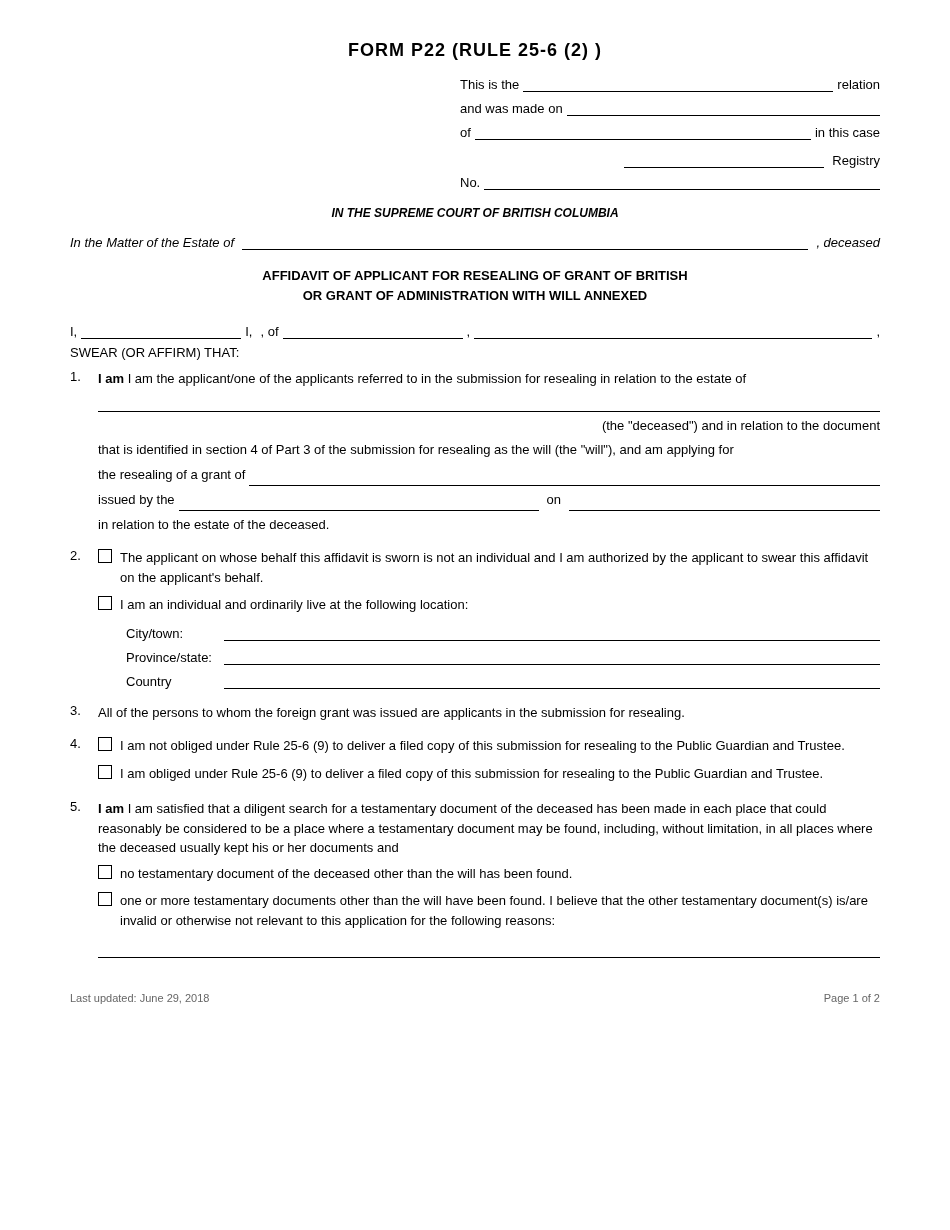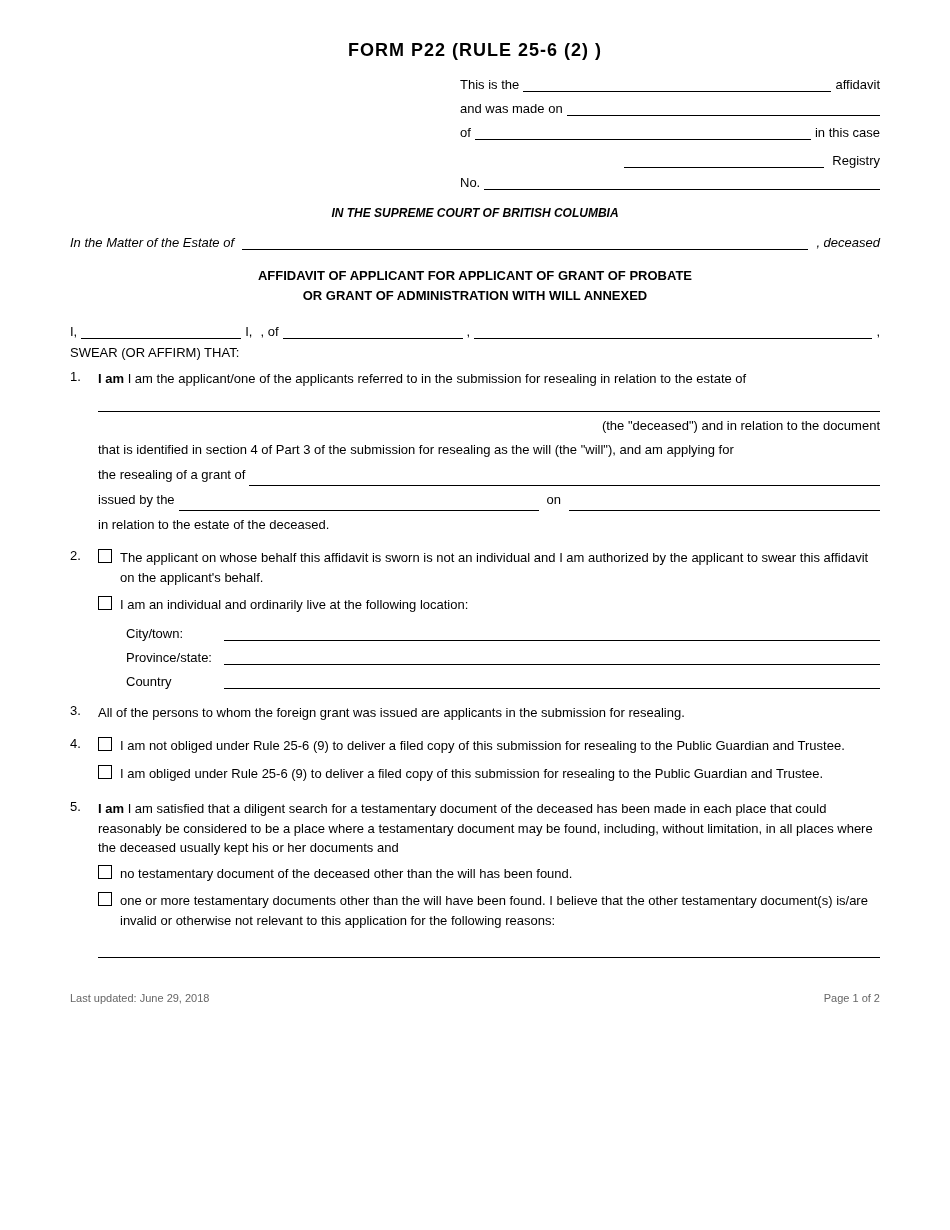--- a/index.html
+++ b/index.html
@@ -164,21 +164,21 @@
 <body>
 
 <div class="page-title">FORM P22 (RULE 25-6 (2) )</div>
 
 <div style="display:flex; justify-content:flex-end; margin-bottom:4px;">
   <div style="width:420px;">
 
     <div class="top-right-row">
       <span class="label">This is the</span>
       <span class="underline-field"></span>
-      <span class="label-after">affidavit</span>
+      <span class="label-after">relation</span>
     </div>
 
     <div class="top-right-row">
       <span class="label">and was made on</span>
       <span class="underline-field"></span>
     </div>
 
     <div class="top-right-row">
       <span class="label">of</span>
       <span class="underline-field"></span>
@@ -199,21 +199,21 @@
 
 <div class="court-title">IN THE SUPREME COURT OF BRITISH COLUMBIA</div>
 
 <div class="matter-row">
   <span class="label italic">In the Matter of the Estate of</span>
   <span style="border-bottom:1px solid #000; flex:1; height:18px; display:inline-block; margin: 0 8px;"></span>
   <span class="italic">, deceased</span>
 </div>
 
 <div class="affidavit-title">
-  <div>AFFIDAVIT OF APPLICANT FOR APPLICANT OF GRANT OF PROBATE</div>
+  <div>AFFIDAVIT OF APPLICANT FOR RESEALING OF GRANT OF BRITISH</div>
   <div>OR GRANT OF ADMINISTRATION WITH WILL ANNEXED</div>
 </div>
 
 <div class="i-row">
   <span style="margin-right:4px;">I,</span>
   <span style="border-bottom:1px solid #000; width:160px; height:18px; display:inline-block;"></span>
   <span style="margin: 0 4px;">I,</span>
   <span style="white-space:nowrap; margin: 0 4px;">, of</span>
   <span style="border-bottom:1px solid #000; width:180px; height:18px; display:inline-block;"></span>
   <span style="margin: 0 4px;">,</span>

